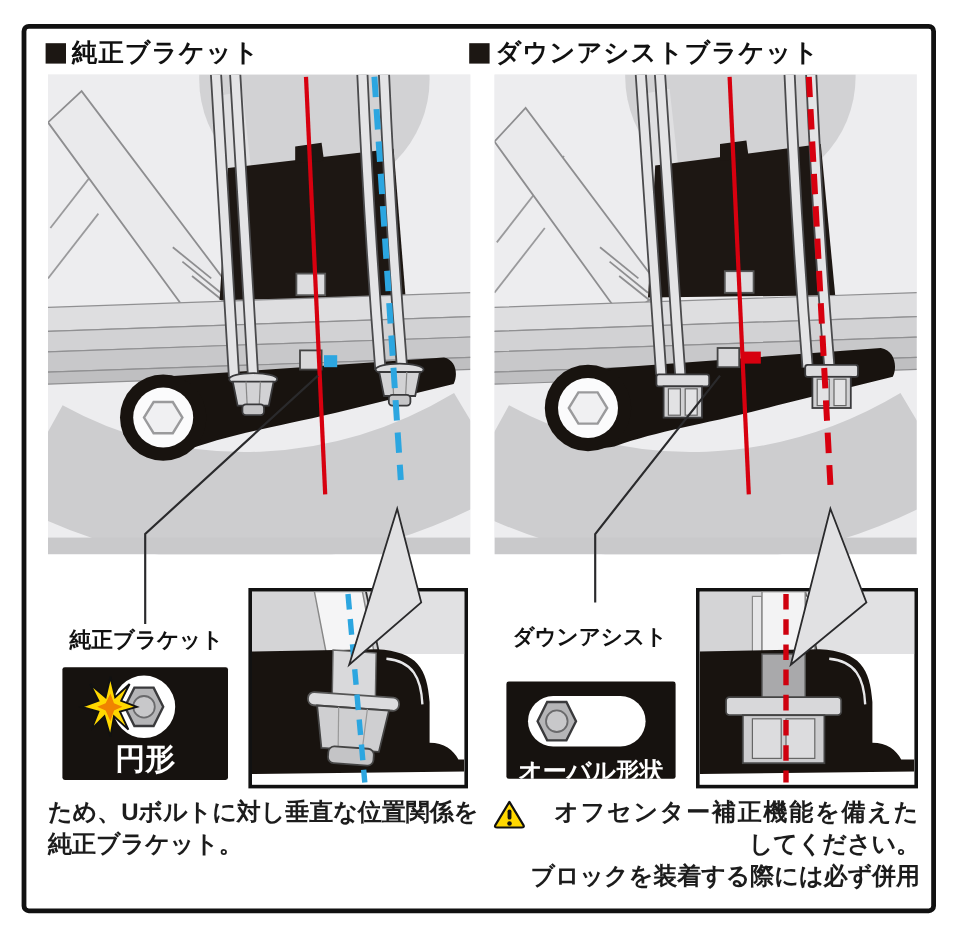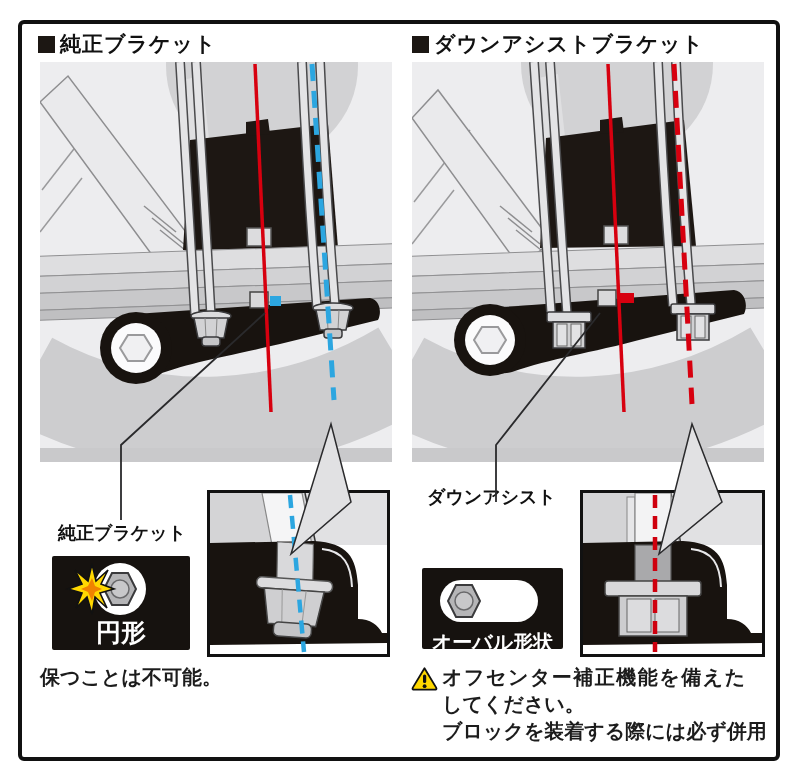--- a/index.html
+++ b/index.html
@@ -41,21 +41,21 @@
 </style>
 </head>
 <body>
 
 <div class="frame"></div>
 
 <div class="panel-title" style="left:38px;top:30px;">
   <span class="sq"></span>
   <span>純正ブラケット</span>
 </div>
-<div class="panel-title" style="left:412px;top:30px;">
+<div class="panel-title" style="left:391px;top:30px;">
   <span class="sq"></span>
   <span>ダウンアシストブラケット</span>
 </div>
 
 <div class="illus" style="left:40px;top:62px;">
 <svg width="352" height="400" viewBox="0 0 352 400">
   <rect x="0" y="0" width="352" height="400" fill="#ededef"></rect>
   <line x1="2" y1="128" x2="58" y2="56" stroke="#9a9a9c" stroke-width="1.5"></line>
   <line x1="0" y1="170" x2="42" y2="116" stroke="#9a9a9c" stroke-width="1.5"></line>
 
@@ -176,21 +176,21 @@
     <rect x="-12" y="12" width="10" height="22" fill="#e2e2e4" stroke="#666" stroke-width="1"></rect>
     <rect x="2" y="12" width="10" height="22" fill="#e2e2e4" stroke="#666" stroke-width="1"></rect>
   </g>
   <line x1="196" y1="2" x2="212" y2="350" stroke="#d7000f" stroke-width="3.5"></line>
   <line x1="262" y1="2" x2="280" y2="342" stroke="#d7000f" stroke-width="5" stroke-dasharray="17 10"></line>
   <rect x="0" y="386" width="352" height="14" fill="#c9c9cb"></rect>
 </svg>
 </div>
 
 <div class="callout-label" style="left:58px;top:522px;">純正ブラケット</div>
-<div class="callout-label" style="left:427px;top:486px;">
+<div class="callout-label" style="left:427px;top:520px;">
   <div>ダウンアシスト</div>
 </div>
 
 <div class="hole-box" style="left:52px;top:556px;width:138px;height:94px;">
   <svg width="138" height="94" viewBox="0 0 138 94">
     <circle cx="68" cy="33" r="26" fill="#ffffff"></circle>
     <polygon points="60,17 76,17 84,33 76,49 60,49 52,33" fill="#b5b5b7" stroke="#3a3a3c" stroke-width="2"></polygon>
     <circle cx="68" cy="33" r="9" fill="#c8c8ca" stroke="#6a6a6c" stroke-width="1.5"></circle>
     <g>
       <polygon points="40,8 44,25 56,14 49,28 62,33 48,37 55,52 43,41 40,58 35,41 24,52 30,37 16,33 30,28 23,14 36,25" fill="#ffd800" stroke="#111" stroke-width="1.6"></polygon>
@@ -244,24 +244,25 @@
       <rect x="22" y="88" width="96" height="15" rx="3" fill="#d8d8da" stroke="#444" stroke-width="1.5"></rect>
       <rect x="36" y="103" width="68" height="40" fill="#cdcdcf" stroke="#444" stroke-width="1.5"></rect>
       <rect x="44" y="106" width="24" height="33" fill="#dcdcde" stroke="#666" stroke-width="1"></rect>
       <rect x="72" y="106" width="24" height="33" fill="#dcdcde" stroke="#666" stroke-width="1"></rect>
     </g>
     <line x1="72" y1="2" x2="72" y2="159" stroke="#cf000e" stroke-width="4.5" stroke-dasharray="13 8"></line>
   </svg>
 </div>
 
 <div class="desc" style="left:40px;top:664px;">
-  <div>保つことは不可能。</div>
-</div>
-
-<div class="desc" style="left:411px;top:664px;">
+  <div>ため、Uボルトに対し垂直な位置関係を</div>
+  <div>純正ブラケット。</div>
+</div>
+
+<div class="desc" style="left:411px;top:664px;text-align:right;">
   <div class="warn-row">
     <svg width="27" height="26" viewBox="0 0 27 26" style="margin-top:2px;">
       <path d="M13.5,2.2 L25.2,21.6 Q26.3,23.6 23.6,23.6 L3.4,23.6 Q0.7,23.6 1.8,21.6 Z" fill="#ffd800" stroke="#111" stroke-width="1.8" stroke-linejoin="round"></path>
       <rect x="12" y="8.5" width="3.2" height="8.5" rx="1.6" fill="#111"></rect>
       <circle cx="13.6" cy="20.2" r="1.9" fill="#111"></circle>
     </svg>
     <div class="warn-lines">
       <div class="l1">オフセンター補正機能を備えた</div>
       <div>してください。</div>
       <div>ブロックを装着する際には必ず併用</div>

